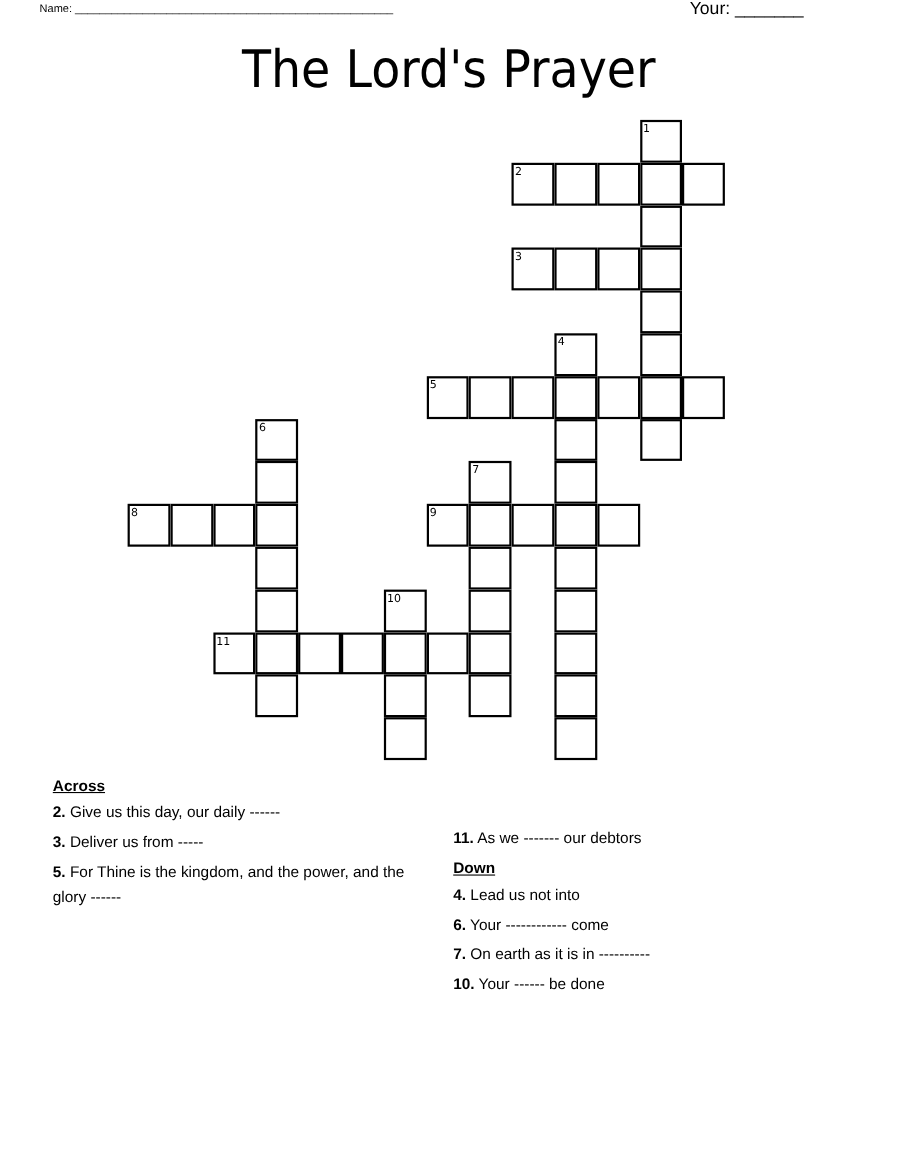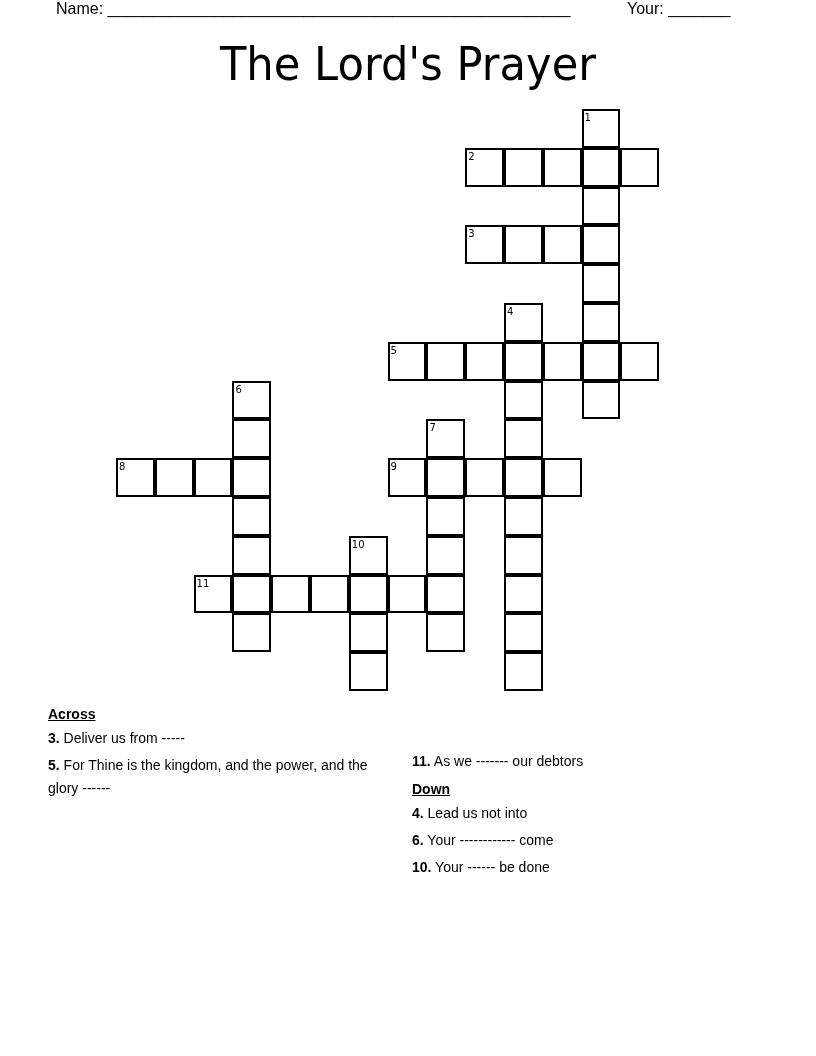--- a/index.html
+++ b/index.html
@@ -1,17 +1,17 @@
 <!DOCTYPE html>
 <html><head>
   <meta charset="utf-8">
   <style>
     html, body { margin: 0; padding: 0; background: #ffffff; }
     body { width: 816px; height: 1056px; position: relative; overflow: hidden; font-family: "DejaVu Sans", sans-serif; color: #000; }
-    .header-line { position: absolute; top: 0px; left: 56px; font-family: "Liberation Sans", sans-serif; font-size: 16px; line-height: 18px; white-space: nowrap; }
+    .header-line { position: absolute; top: 0px; left: 36px; font-family: "Liberation Sans", sans-serif; font-size: 10px; line-height: 18px; white-space: nowrap; }
     .header-date { position: absolute; top: 0px; left: 627px; font-family: "Liberation Sans", sans-serif; font-size: 16px; line-height: 18px; white-space: nowrap; }
     .title { position: absolute; top: 32px; left: 0; width: 816px; text-align: center; font-family: "DejaVu Sans", sans-serif; font-size: 47px; line-height: 64px; letter-spacing: 0px; transform: scaleX(0.92); transform-origin: center; }
     .grid { position: absolute; left: 0; top: 0; width: 816px; height: 700px; }
     .cell { position: absolute; width: 38.8px; height: 38.8px; box-sizing: border-box; border: 2px solid #000; background: #fff; margin-left: -1px; margin-top: -1px; }
     .cell-num { position: absolute; top: 1px; left: 1px; font-family: "DejaVu Sans", sans-serif; font-size: 10px; line-height: 11px; }
     .clues { position: absolute; top: 702px; font-family: Liberation Sans, sans-serif; font-size: 14px; line-height: 23px; }
     .clues-left { left: 48px; width: 350px; }
     .clues-right { left: 412px; width: 350px; margin-top: 48px; }
     .clue-heading { font-weight: bold; text-decoration: underline; margin: 0; line-height: 25px; }
     .clue { margin: 0 0 4px 0; }
@@ -102,23 +102,25 @@
     <div class="cell" style="left: 194.6px; top: 575.6px;">
       <span class="cell-num">11</span>
     </div>
     <div class="cell" style="left: 272.2px; top: 575.6px;"></div>
     <div class="cell" style="left: 311px; top: 575.6px;"></div>
     <div class="cell" style="left: 388.6px; top: 575.6px;"></div>
   </div>
 
 <div class="clues clues-left">
   <div class="clue-heading">Across</div>
+  <div class="clue"><span class="clue-num">2.</span><span> Give us this day, our daily ------</span></div>
   <div class="clue"><span class="clue-num">3.</span><span> Deliver us from -----</span></div>
   <div class="clue"><span class="clue-num">5.</span><span> For Thine is the kingdom, and the power, and the glory ------</span></div>
 </div>
 
 <div class="clues clues-right">
   <div class="clue"><span class="clue-num">11.</span><span> As we ------- our debtors</span></div>
   <div class="clue-heading">Down</div>
   <div class="clue"><span class="clue-num">4.</span><span> Lead us not into</span></div>
   <div class="clue"><span class="clue-num">6.</span><span> Your ------------ come</span></div>
+  <div class="clue"><span class="clue-num">7.</span><span> On earth as it is in ----------</span></div>
   <div class="clue"><span class="clue-num">10.</span><span> Your ------ be done</span></div>
 </div>
 
 </body></html>

